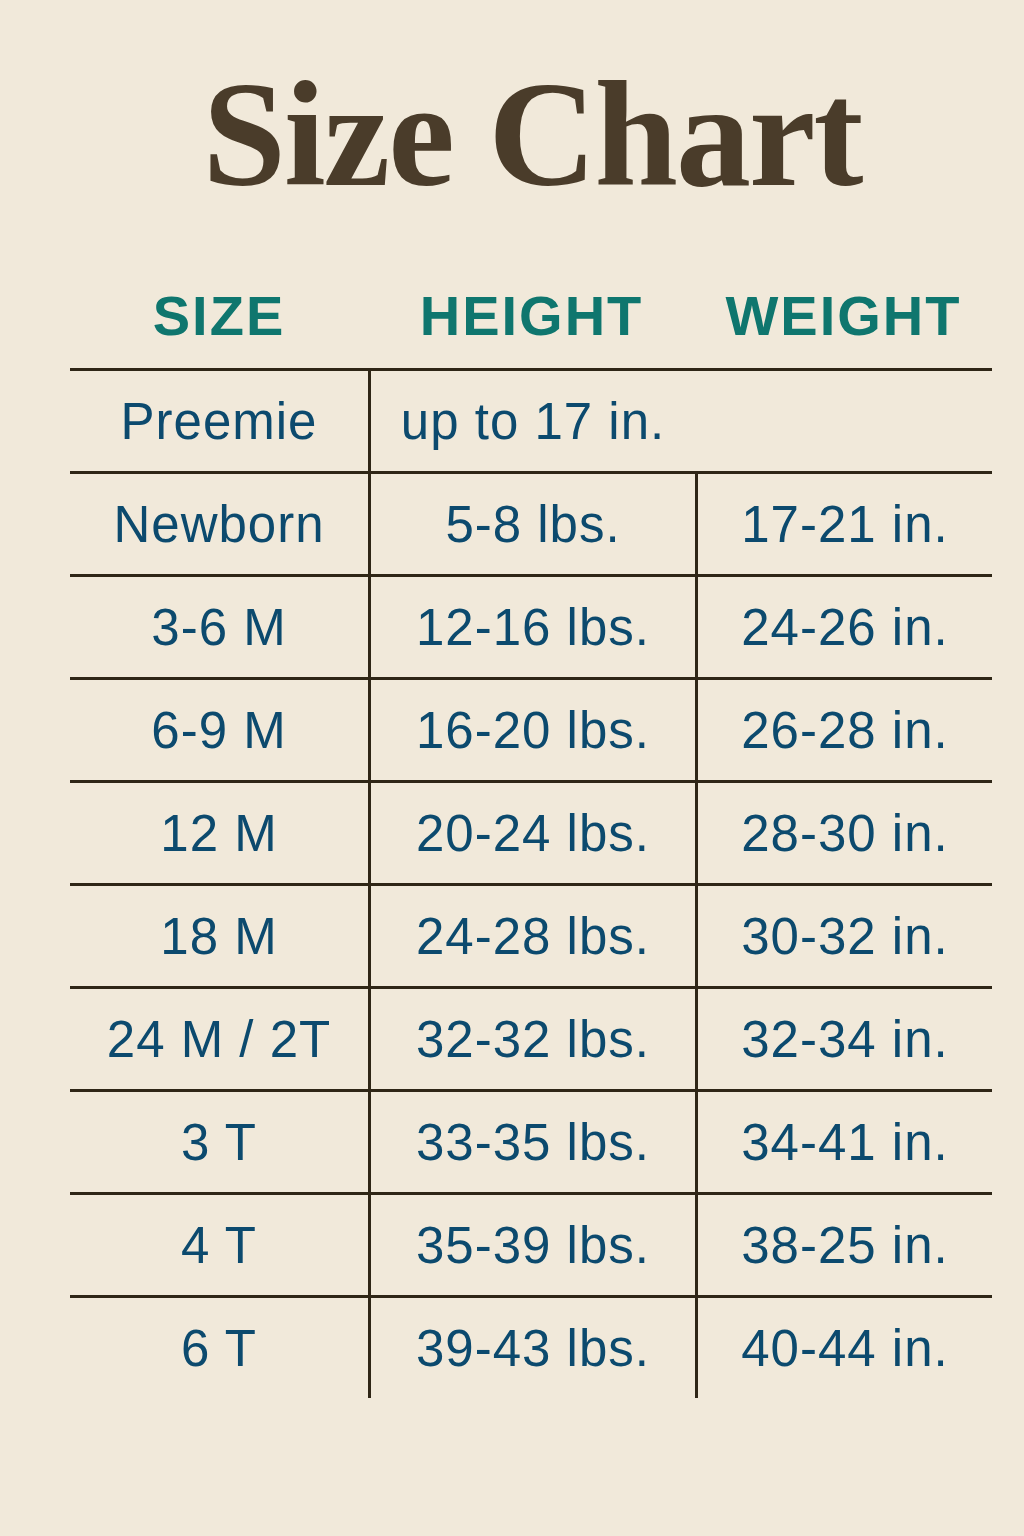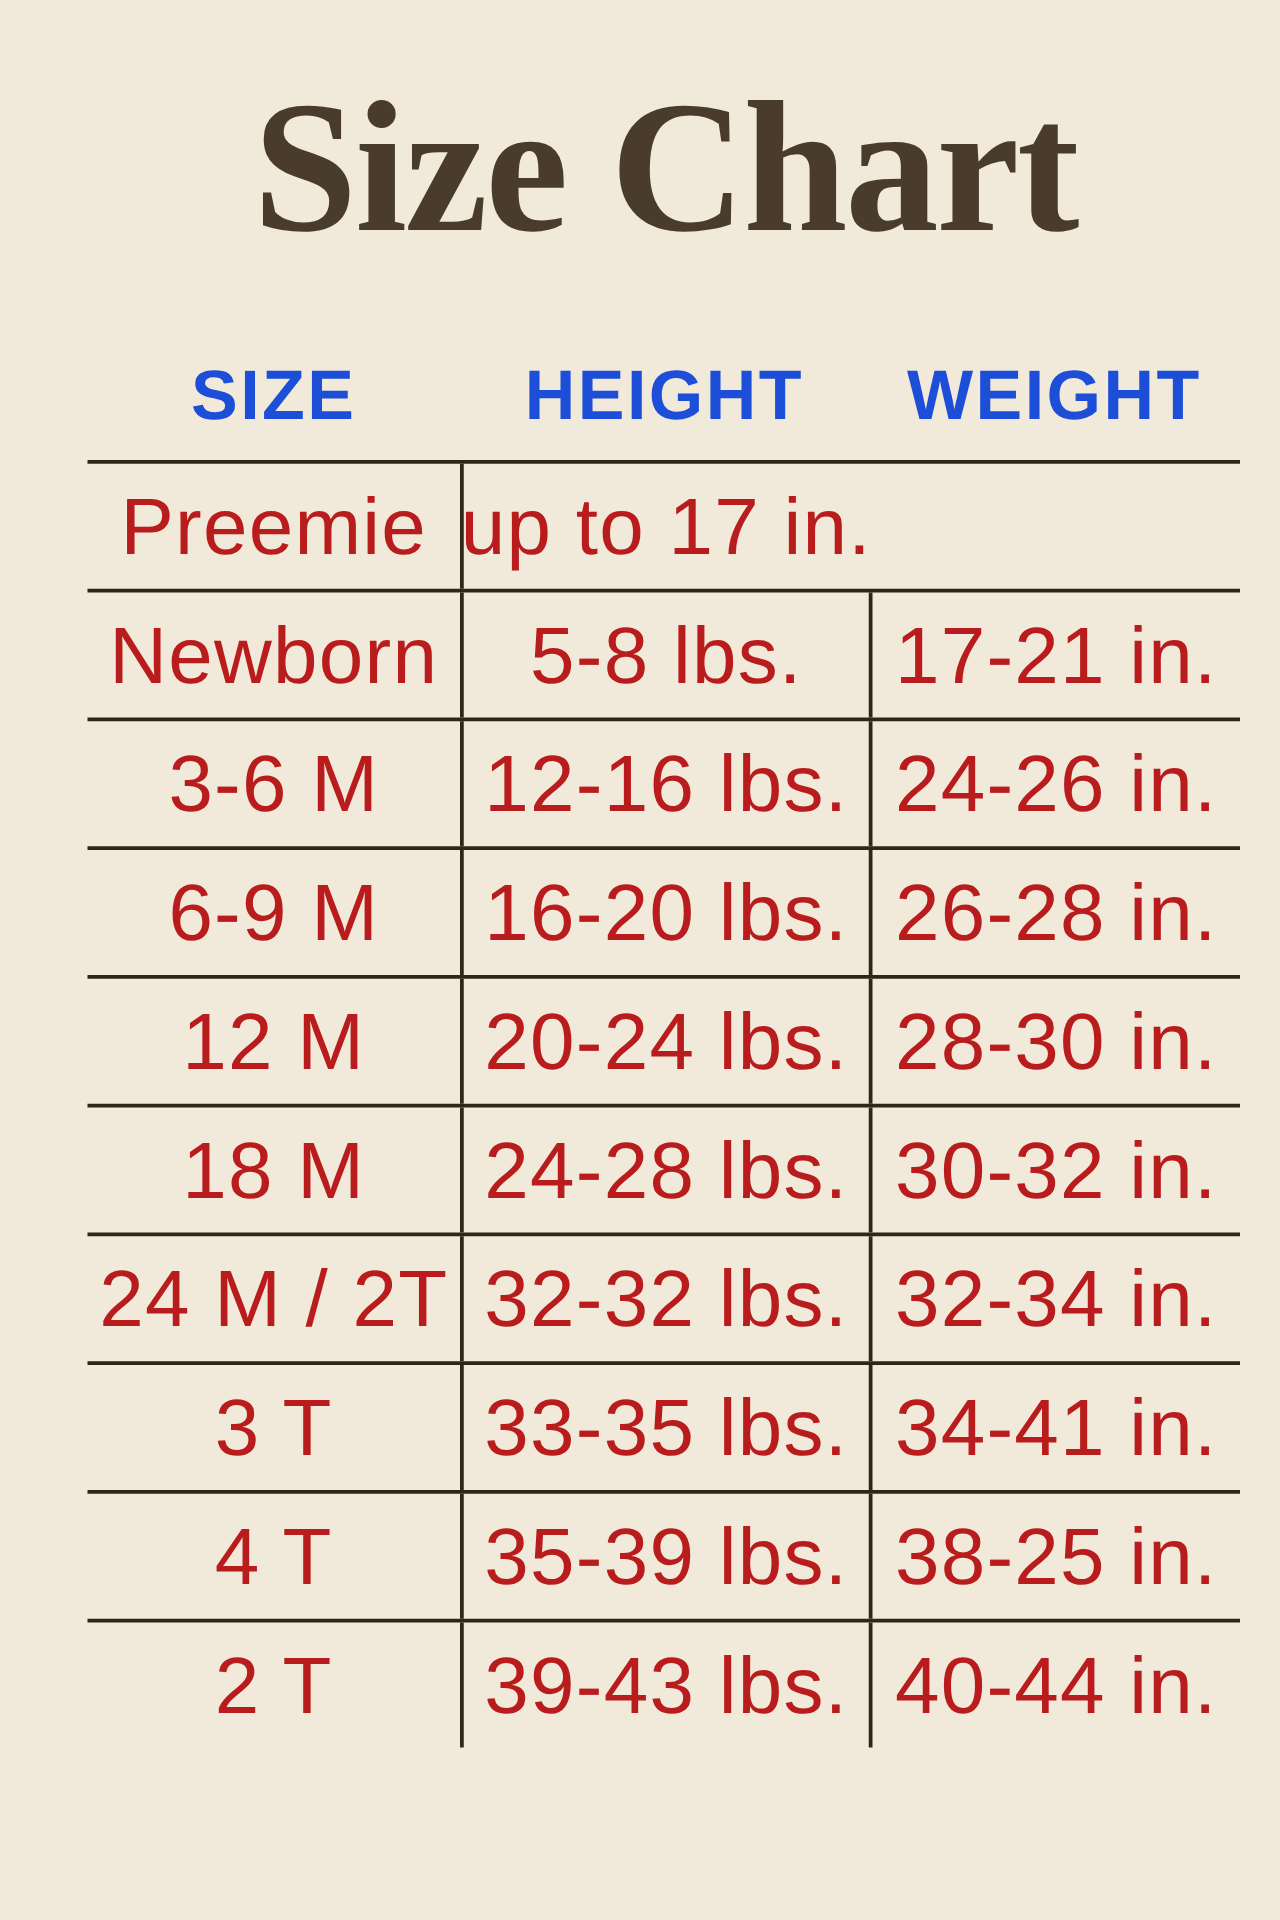--- a/index.html
+++ b/index.html
@@ -41,36 +41,36 @@
     display: grid;
     grid-template-columns: 298px 327px 297px;
     height: 106px;
     align-items: center;
   }
   .hcell {
     text-align: center;
     font-weight: 700;
     font-size: 56px;
     letter-spacing: 2px;
-    color: #1d4ed8;
+    color: #0f766e;
   }
   .row {
     display: grid;
     grid-template-columns: 298px 327px 297px;
     height: 100px;
     border-top: 3px solid #2f2616;
     box-sizing: content-box;
   }
   .cell {
     display: flex;
     align-items: center;
     justify-content: center;
-    font-size: 64px;
+    font-size: 51px;
     letter-spacing: 1px;
-    color: #b91c1c;
+    color: #0c4a6e;
     white-space: nowrap;
   }
   .cell + .cell {
     border-left: 3px solid #2f2616;
   }
 </style>
 </head>
 <body>
 
 <div class="canvas">
@@ -135,20 +135,20 @@
         <div class="cell">34-41 in.</div>
       </div>
 
       <div class="row">
         <div class="cell">4 T</div>
         <div class="cell">35-39 lbs.</div>
         <div class="cell">38-25 in.</div>
       </div>
 
       <div class="row">
-        <div class="cell">2 T</div>
+        <div class="cell">6 T</div>
         <div class="cell">39-43 lbs.</div>
         <div class="cell">40-44 in.</div>
       </div>
 
     </div>
   </div>
 </div>
 
 </body></html>

